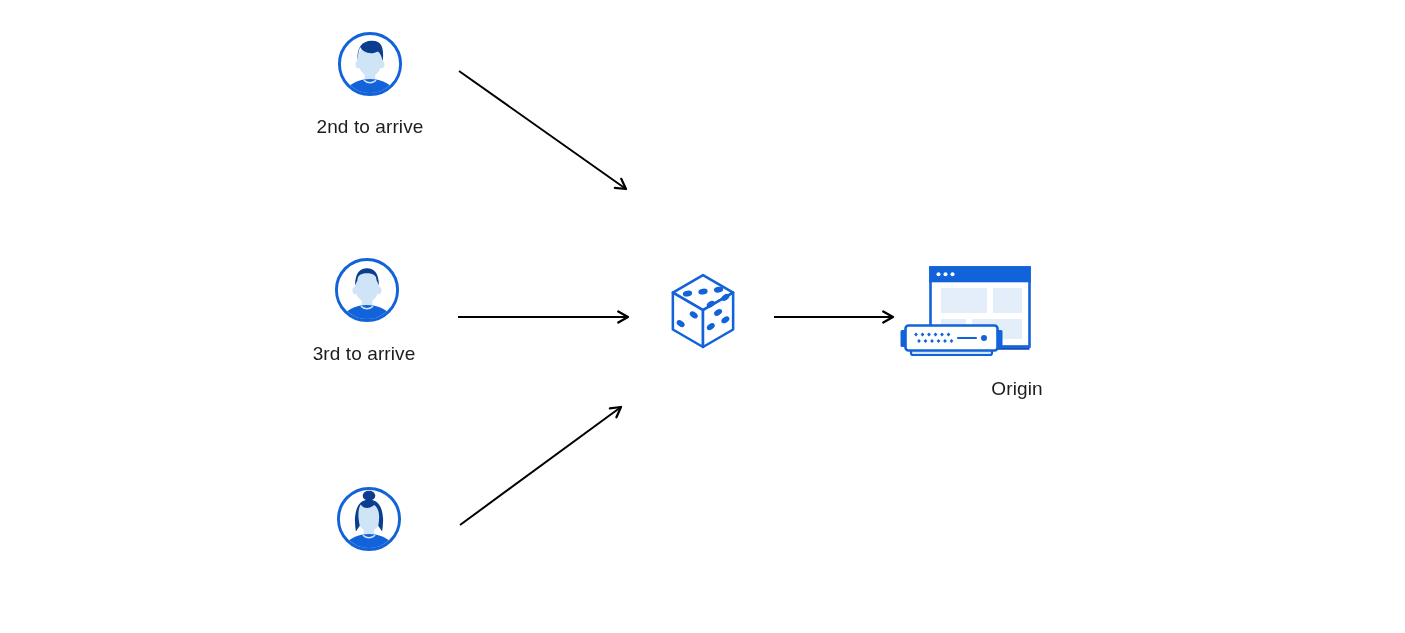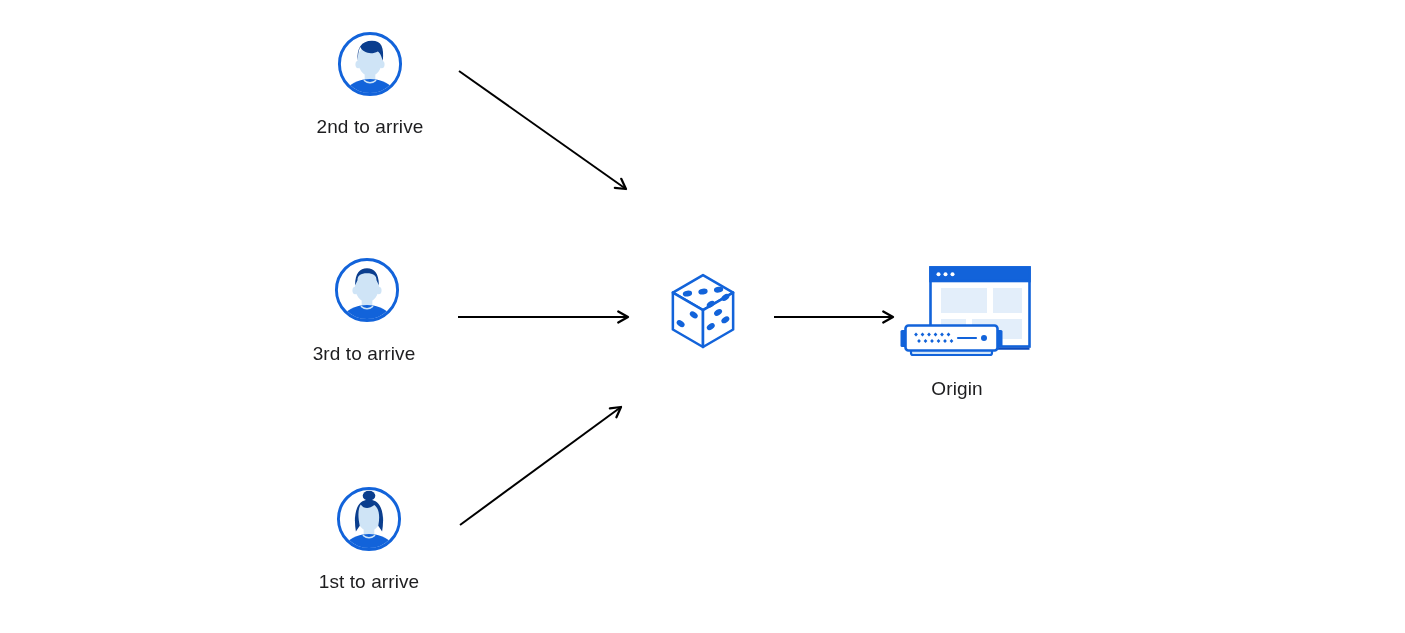--- a/index.html
+++ b/index.html
@@ -91,21 +91,20 @@
         <ellipse cx="21.8" cy="34.5" rx="2.8" ry="3.8" fill="#cfe4f6"></ellipse>
         <ellipse cx="46.2" cy="34.5" rx="2.8" ry="3.8" fill="#cfe4f6"></ellipse>
         <rect x="28.5" y="40" width="11" height="12" fill="#cfe4f6"></rect>
         <path d="M34,15 C42,15 46.5,21 46.5,30 C46.5,39.5 41,46.5 34,46.5 C27,46.5 21.5,39.5 21.5,30 C21.5,21 26,15 34,15 Z" fill="#cfe4f6"></path>
         <path d="M20.5,47 C18,32 19.5,14.5 34,14 C48.5,14.5 50,32 47.5,47 L43.5,41 C45.5,31.5 44.5,23 39.5,19.5 C34,24 28.5,23.5 25.5,19 C22.5,23.5 22.5,32 24.5,41 Z" fill="#0b3e8e"></path>
         <path d="M34,49.5 C25,49.5 16.5,53 10.5,58.5 L10.5,70 L57.5,70 L57.5,58.5 C51.5,53 43,49.5 34,49.5 Z" fill="#1263da"></path>
         <path d="M27.5,49.8 Q34,55.2 40.5,49.8 L40.5,51.6 Q34,56.8 27.5,51.6 Z" fill="#cfe4f6"></path>
       </g>
     </svg>
   </div>
-  <div class="node-label" style="left:289px;top:571px;">1st to arrive</div>
 
   <div class="abs" style="left:668px;top:272px;">
     <svg width="70" height="80" viewBox="0 0 72 82">
       <g fill="#fff" stroke="#1263da" stroke-width="2.6" stroke-linejoin="round">
         <path d="M36,3 L67,21 L36,39 L5,21 Z"></path>
         <path d="M5,21 L36,39 L36,77 L5,59 Z"></path>
         <path d="M67,21 L36,39 L36,77 L67,59 Z"></path>
       </g>
       <g fill="#1263da">
         <ellipse cx="20" cy="22" rx="4.8" ry="3" transform="rotate(-8 20 22)"></ellipse>
@@ -156,15 +155,15 @@
           <use href="#dm" x="30.5" y="79"></use>
           <use href="#dm" x="37" y="79"></use>
         <use href="#dm" x="43.5" y="79"></use>
           <use href="#dm" x="50" y="79"></use>
           <use href="#dm" x="56.5" y="79"></use>
         <line x1="63" y1="76" x2="81" y2="76" stroke="#1263da" stroke-width="2.2" stroke-linecap="round"></line>
         <circle cx="89" cy="76" r="3" fill="#1263da"></circle>
       </g>
     </svg>
   </div>
-  <div class="node-label" style="left:877px;top:378px;">Origin</div>
+  <div class="node-label" style="left:937px;top:378px;">Origin</div>
 
 </div>
 
 </body></html>

